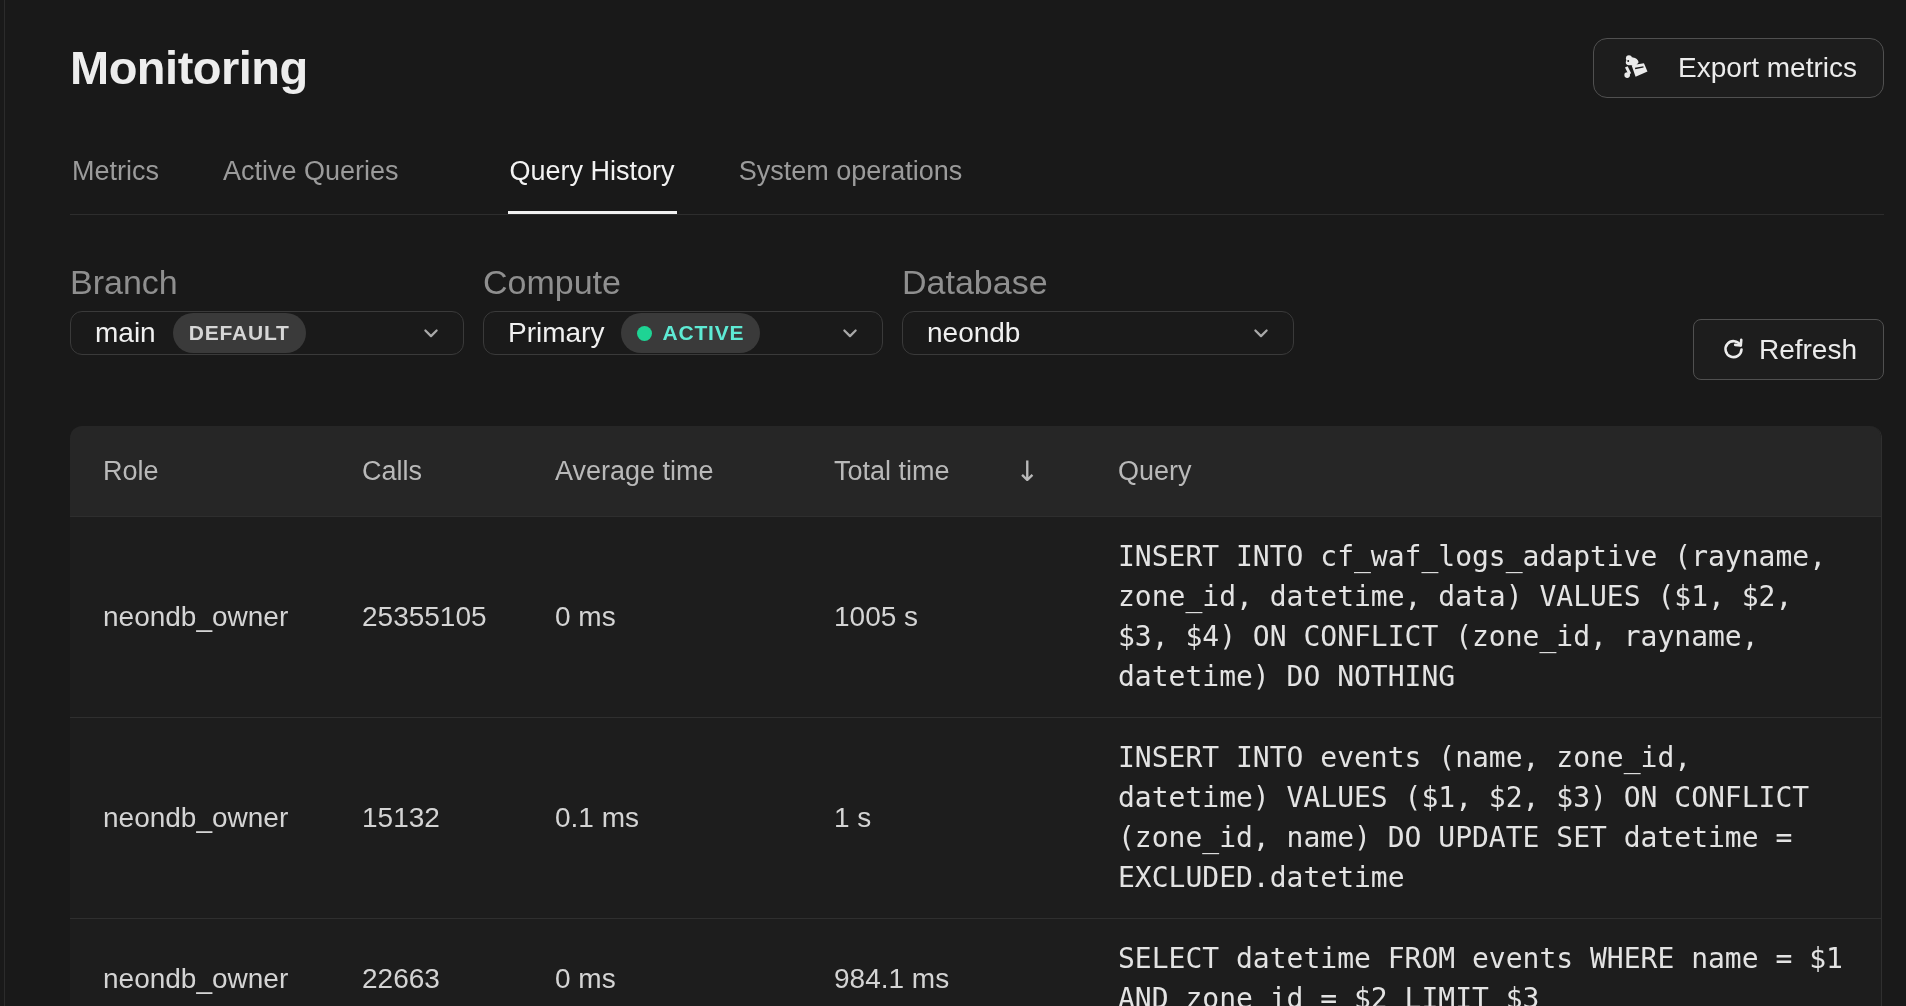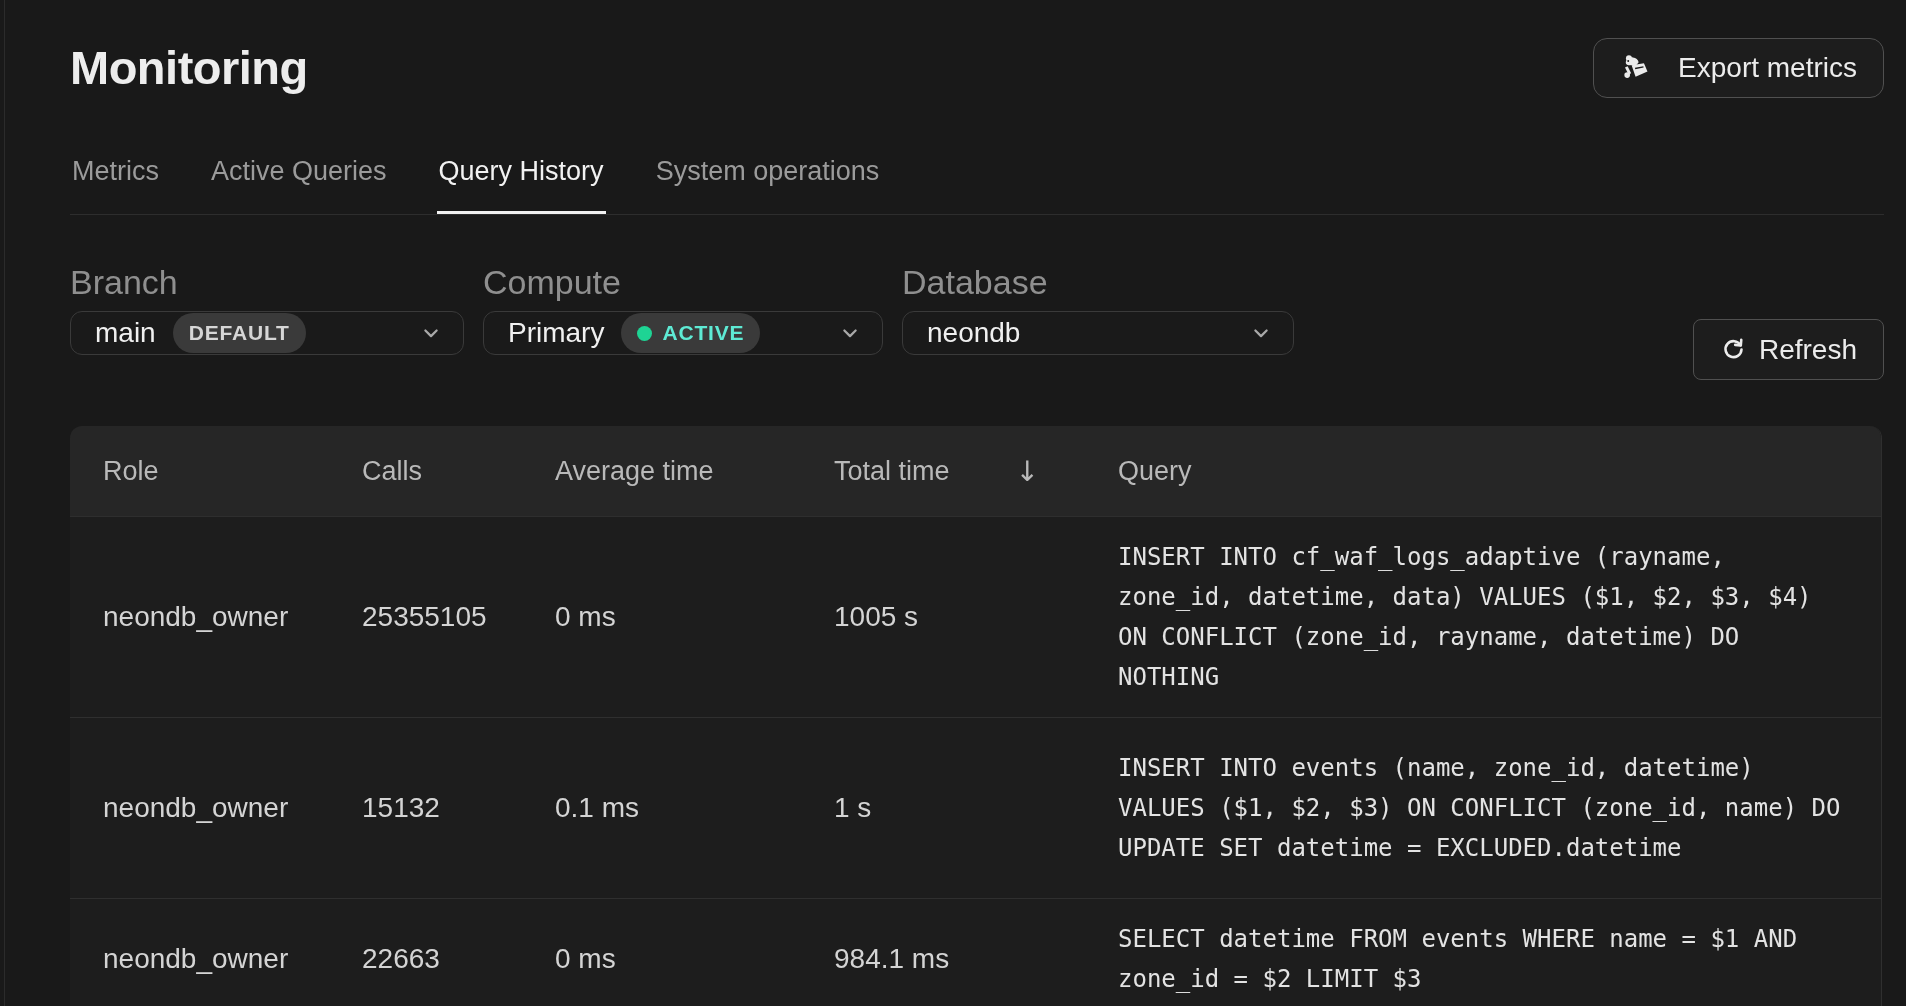--- a/index.html
+++ b/index.html
@@ -19,26 +19,26 @@
   .topbar{display:flex;align-items:flex-start;justify-content:space-between;height:60px;}
   .page-title{font-size:47px;font-weight:600;color:#ededed;margin:0;letter-spacing:-0.5px;line-height:59px;}
   .btn{
     display:inline-flex;align-items:center;gap:26px;
     background:#1d1d1d;border:1px solid #505050;border-radius:14px;
     color:#ececec;font-size:28px;font-family:"Liberation Sans",sans-serif;
     height:60px;padding:0 26px;cursor:pointer;box-sizing:border-box;
   }
 
   
-  .tabs{display:flex;gap:48px;margin-top:56px;border-bottom:1px solid #2d2d2d;}
+  .tabs{display:flex;gap:60px;margin-top:56px;border-bottom:1px solid #2d2d2d;}
   .tab{
     font-size:27px;color:#9b9b9b;line-height:34px;
     padding:0 2px 26px 2px;cursor:pointer;
   }
-  .tab.active{color:#f2f2f2;font-weight:500;box-shadow:inset 0 -3px 0 #f0f0f0;}
+  .tab.active{color:#f2f2f2;font-weight:500;box-shadow:inset 0 -3px 0 #f0f0f0;margin-left:47px;}
 
   
   .filters{display:flex;margin-top:50px;align-items:flex-start;}
   .filter{margin-right:19px;}
   .filter-label{font-size:34px;color:#8f8f8f;line-height:34px;margin-bottom:12px;}
   .dropdown{
     display:flex;align-items:center;
     height:44px;border:1px solid #3a3a3a;border-radius:12px;background:#1a1a1a;
     padding:0 22px 0 24px;box-sizing:border-box;cursor:pointer;
   }
@@ -70,21 +70,21 @@
     grid-template-columns:259px 193px 279px 284px 1fr;
     padding-left:33px;align-items:center;
   }
   .thead{background:#262626;height:90px;border-bottom:1px solid #2e2e2e;}
   .th{font-size:27px;font-weight:500;color:#b9b9b9;display:flex;align-items:center;}
   .sort-arrow{font-size:28px;color:#b9b9b9;margin-left:66px;font-family:"DejaVu Sans",sans-serif;cursor:pointer;}
   .trow{background:#1d1d1d;border-bottom:1px solid #2f2f2f;}
   .td{font-size:28px;color:#d4d4d4;}
   .td-query{
     font-family:"DejaVu Sans Mono",monospace;
-    font-size:24px;line-height:40px;color:#e3e3e3;
+    font-size:28px;line-height:40px;color:#e3e3e3;
     width:728px;padding:20px 0;
     word-wrap:break-word;
   }
   .row-tall{min-height:180px;}
   .row-short{min-height:110px;}
 </style>
 </head>
 <body>
 
 <div class="left-edge-line"></div>

